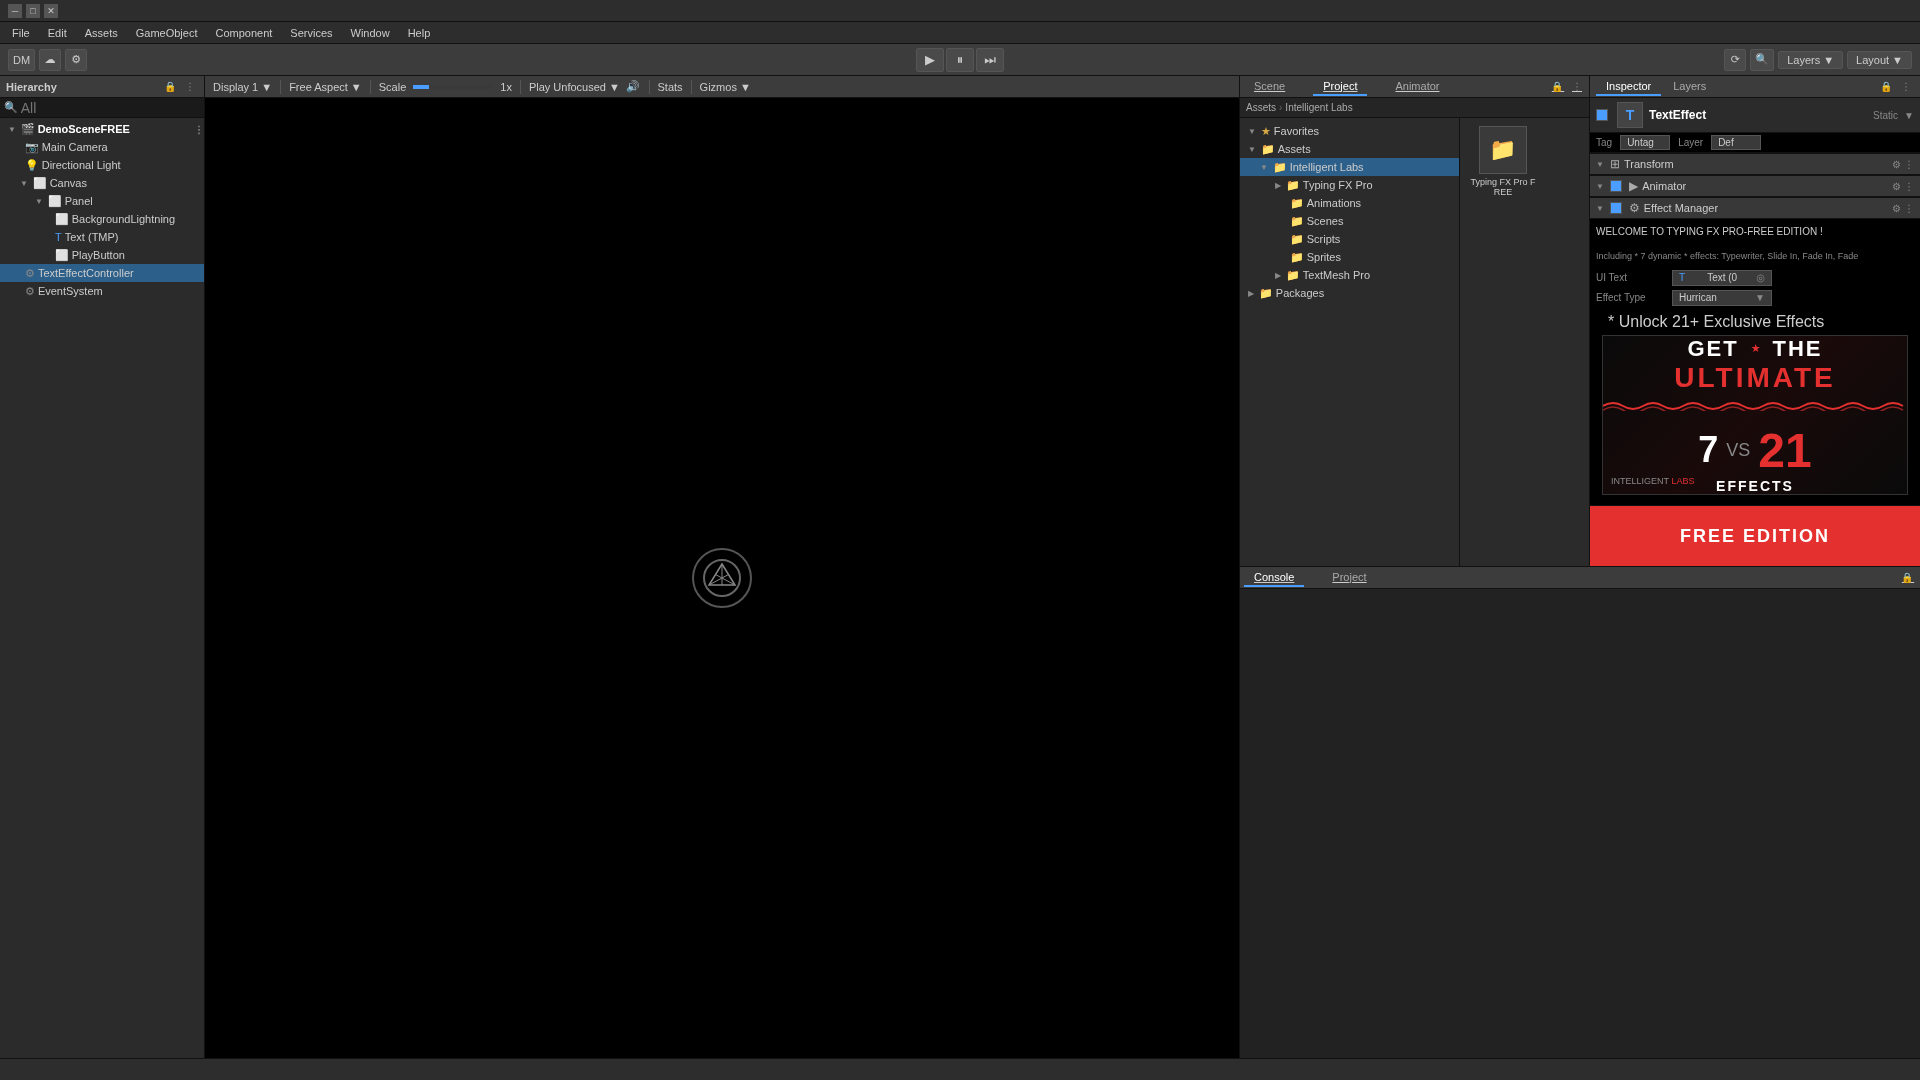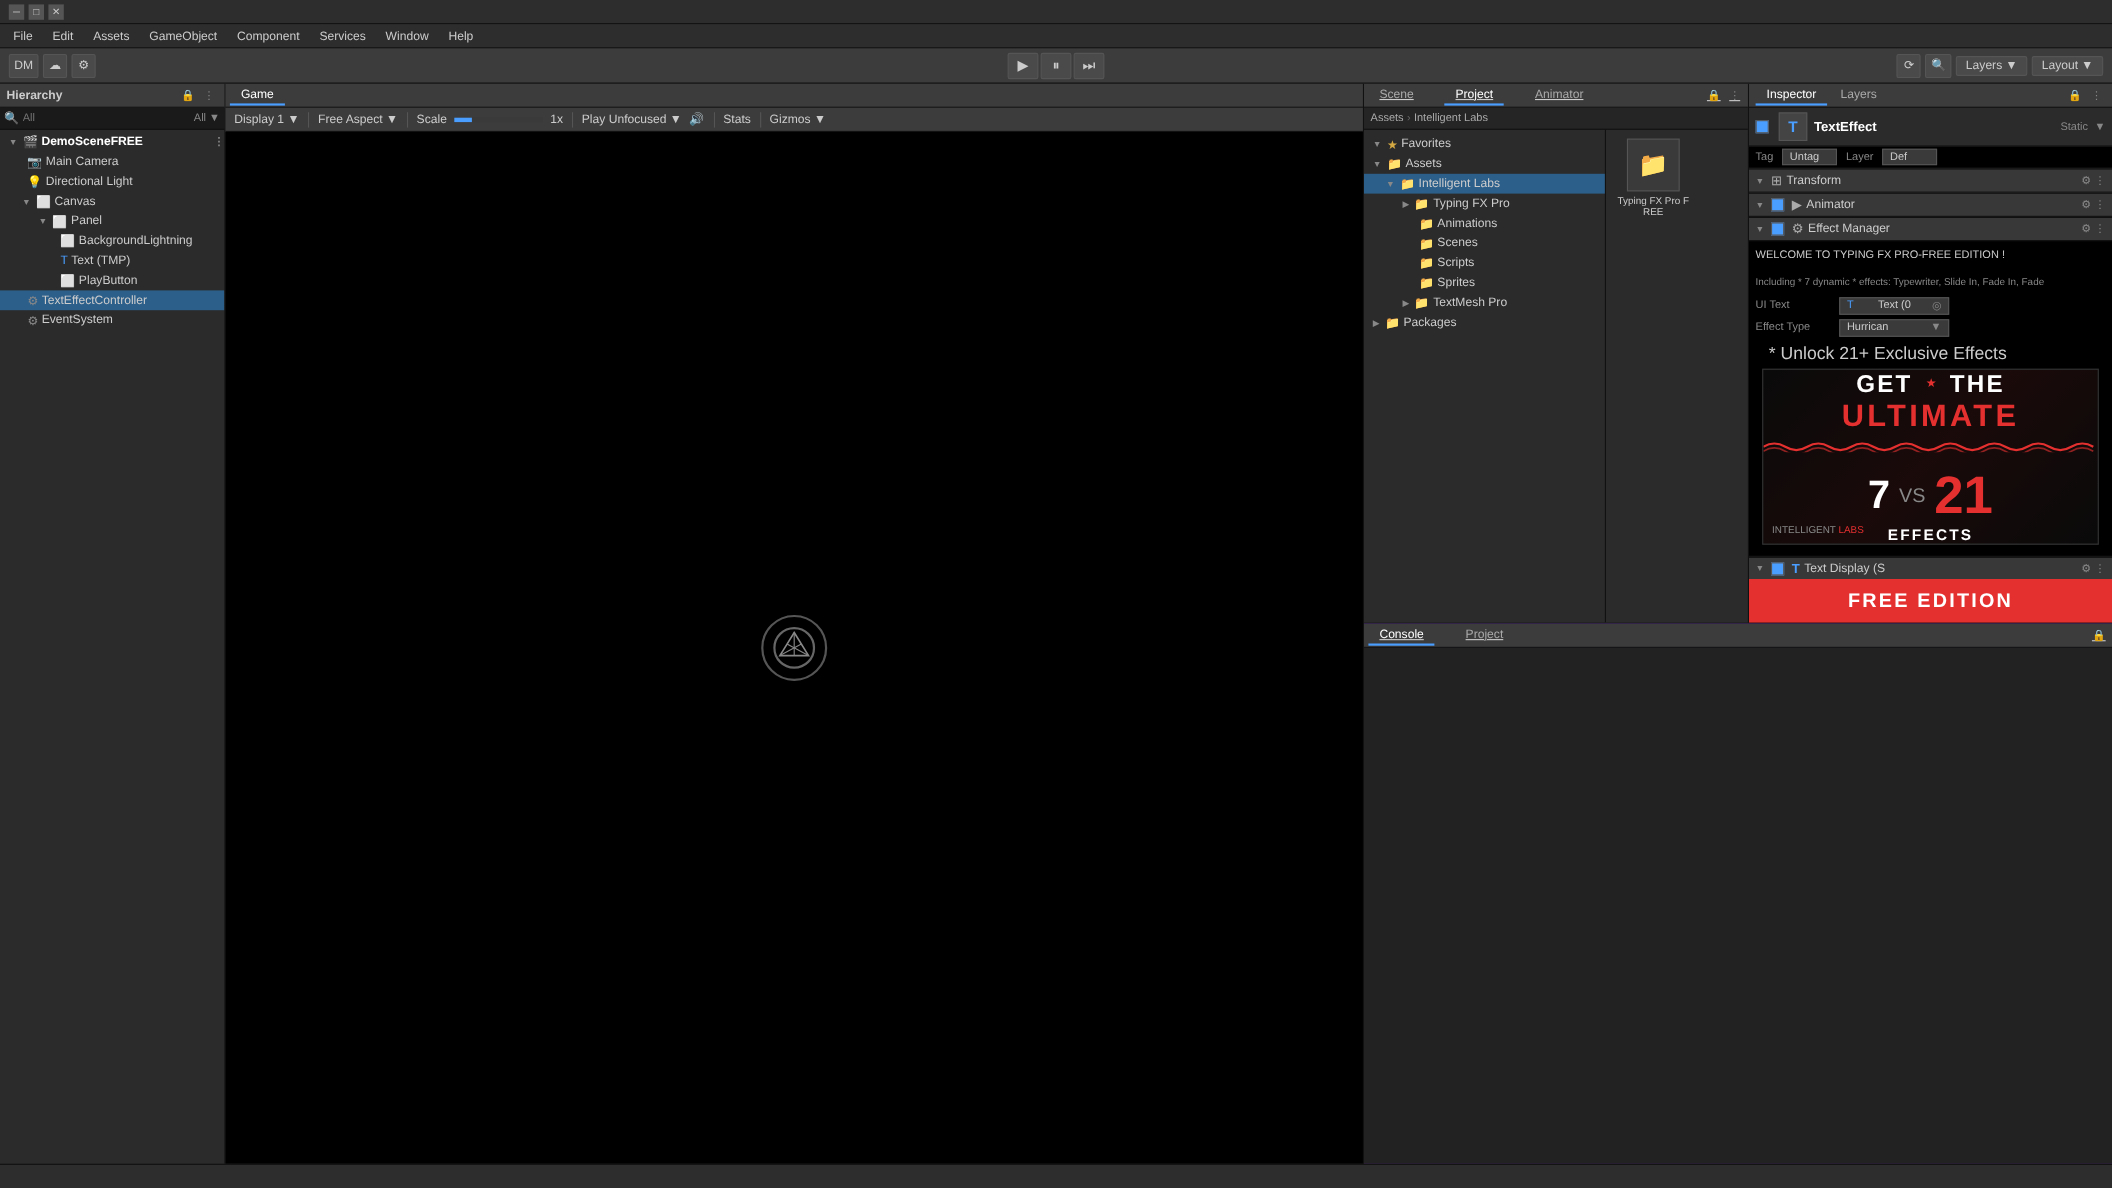--- a/index.html
+++ b/index.html
@@ -156,21 +156,21 @@
       display: flex;
       align-items: center;
       padding: 0 4px;
       gap: 3px;
     }
     .hierarchy-search input {
       flex: 1;
       background: transparent;
       border: none;
       color: #ccc;
-      font-size: 10px;
+      font-size: 14px;
       outline: none;
     }
 
     .hierarchy-content {
       flex: 1;
       overflow-y: auto;
       padding: 2px 0;
     }
     .h-item {
       height: 18px;
@@ -534,21 +534,21 @@
       width: calc(100% - 12px);
       text-align: center;
     }
 
     
     #free-edition-btn {
       position: absolute;
       bottom: 30px;
       right: 0;
       width: 330px;
-      height: 40px;
+      height: 60px;
       background: #e53030;
       color: #fff;
       font-size: 18px;
       font-weight: 900;
       letter-spacing: 2px;
       border: none;
       cursor: pointer;
       display: flex;
       align-items: center;
       justify-content: center;
@@ -701,23 +701,20 @@
       </div>
       <div class="h-item h-indent-1">
         <span class="arrow"></span>
         <span style="color:#888;">⚙</span>
         <span>EventSystem</span>
       </div>
     </div>
   </div>
 
   <div id="game-view">
-    <div id="scene-game-tabs">
-      <div class="game-tab active">Game</div>
-    </div>
     <div id="game-controls-bar">
       <div class="game-ctrl-item">
         <span>Display 1</span>
         <span>▼</span>
       </div>
       <div class="game-ctrl-sep"></div>
       <div class="game-ctrl-item">
         <span>Free Aspect</span>
         <span>▼</span>
       </div>

